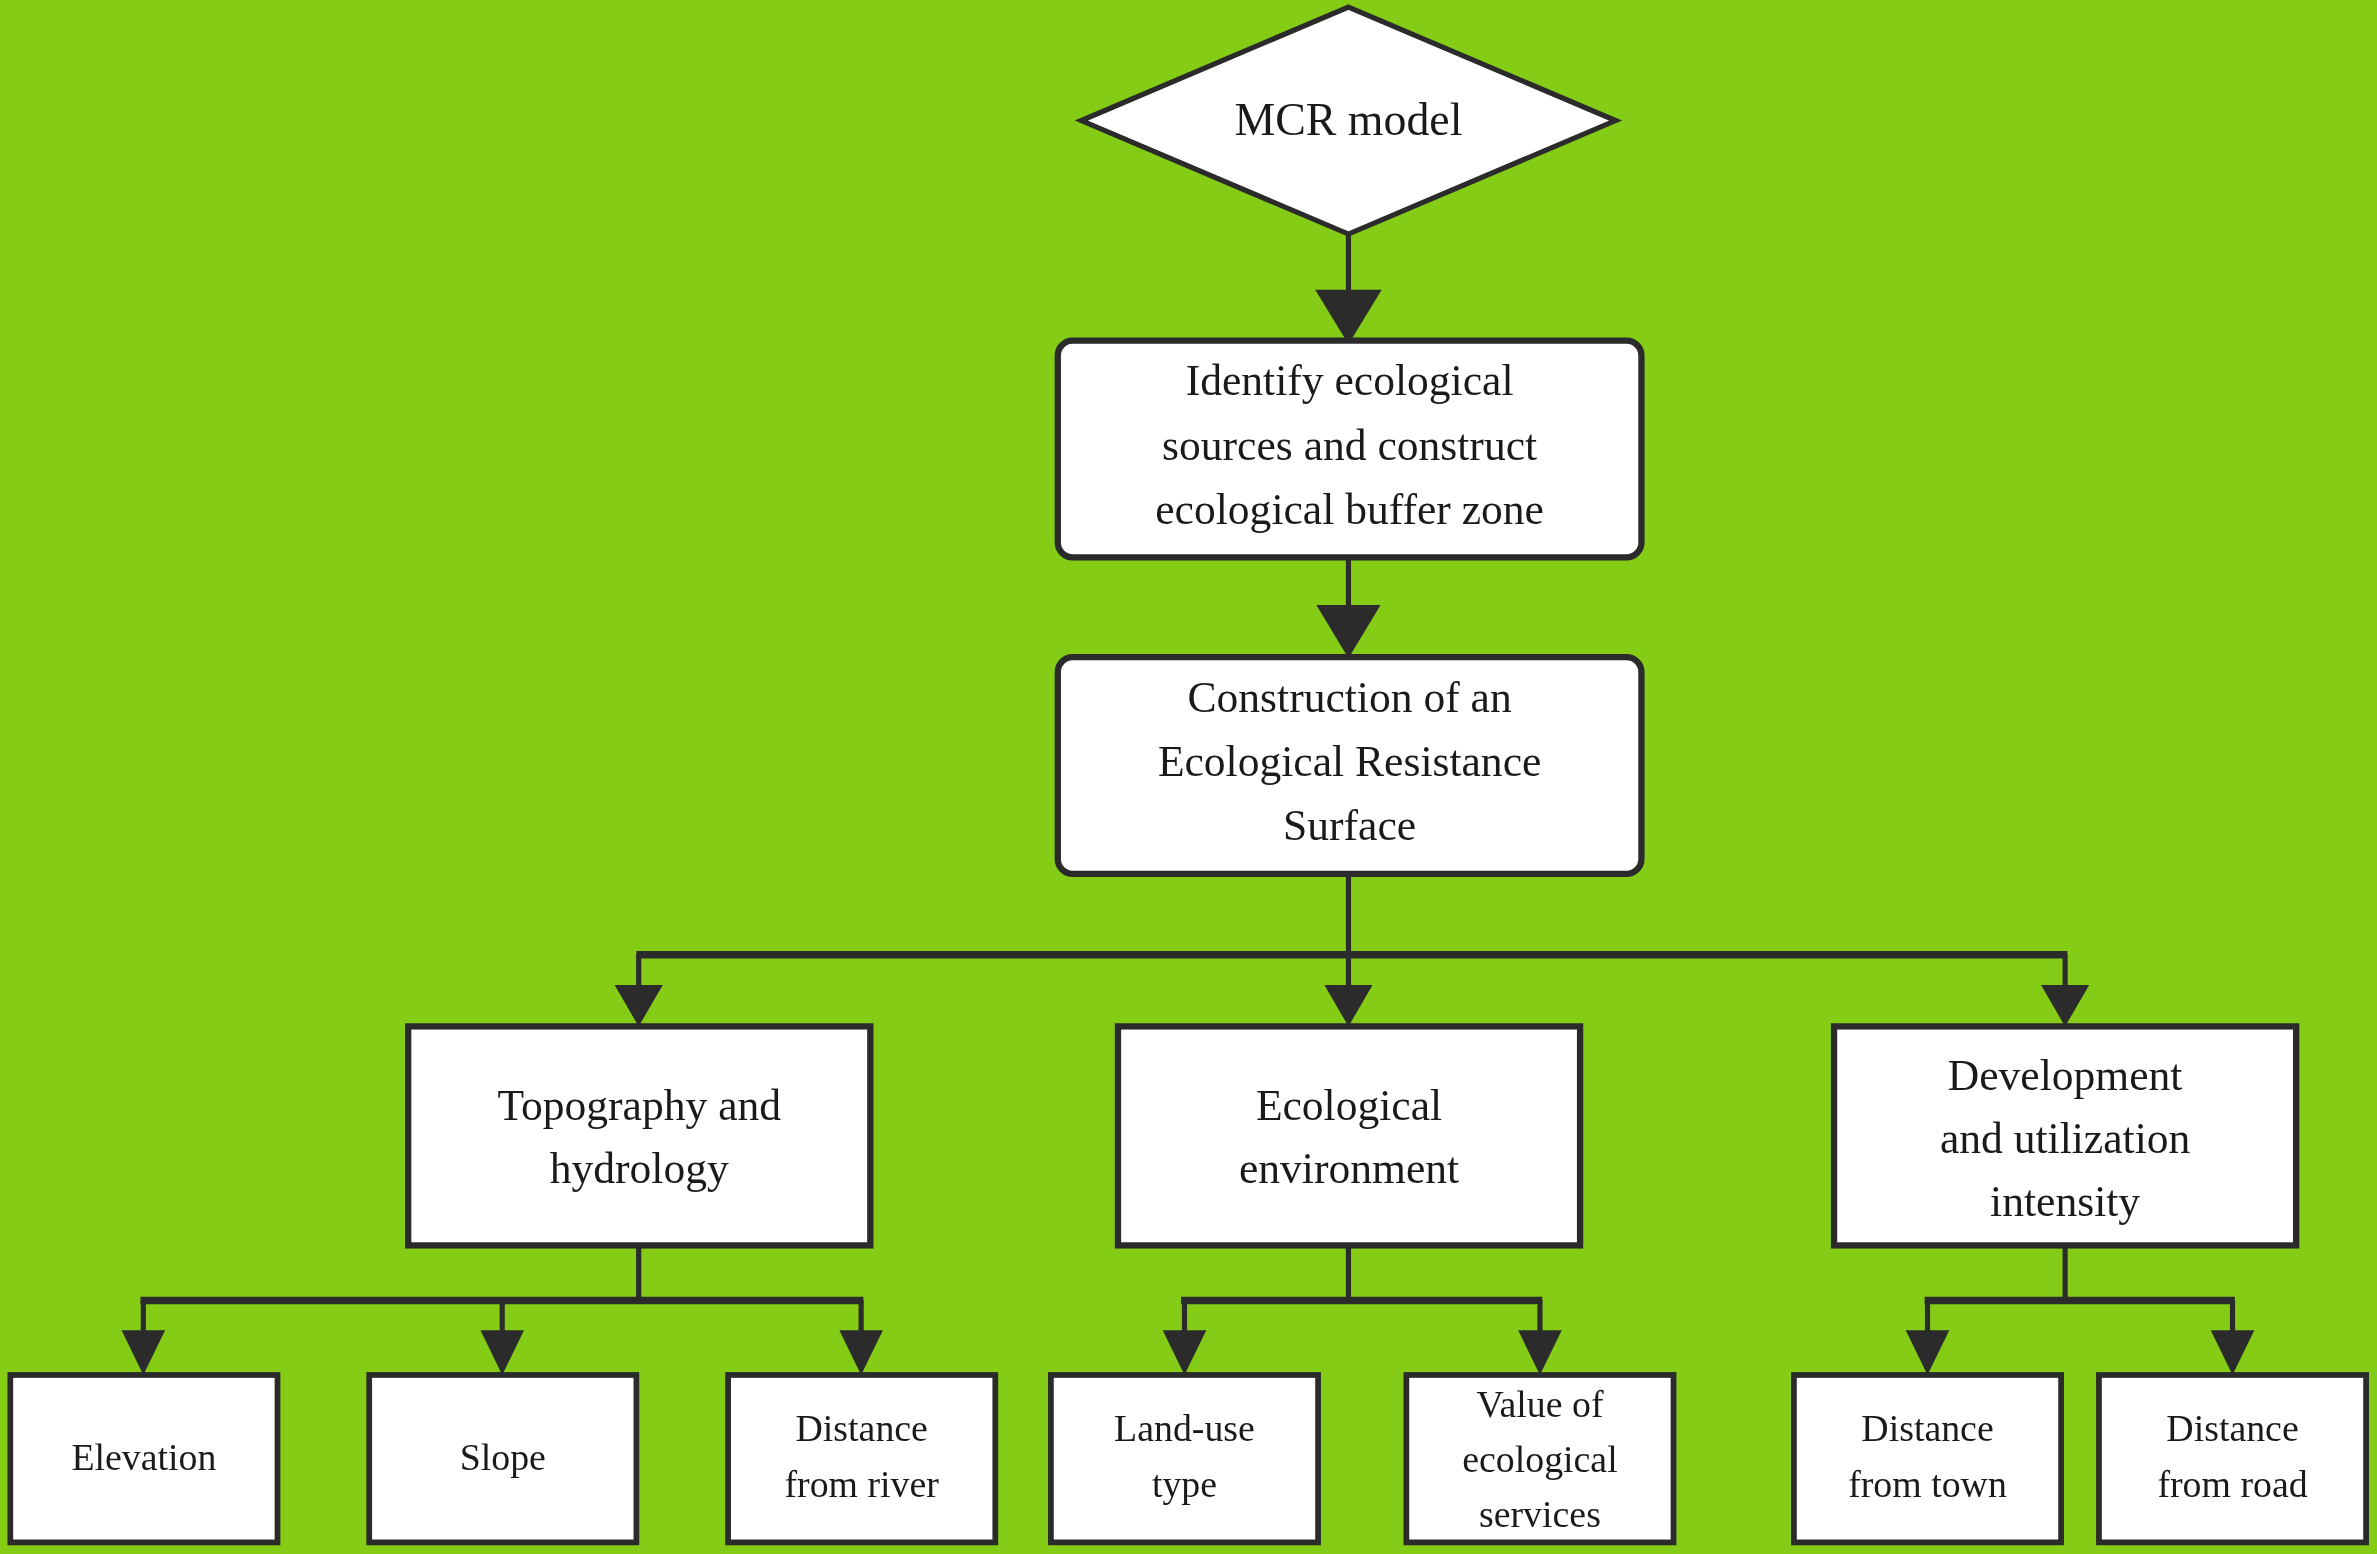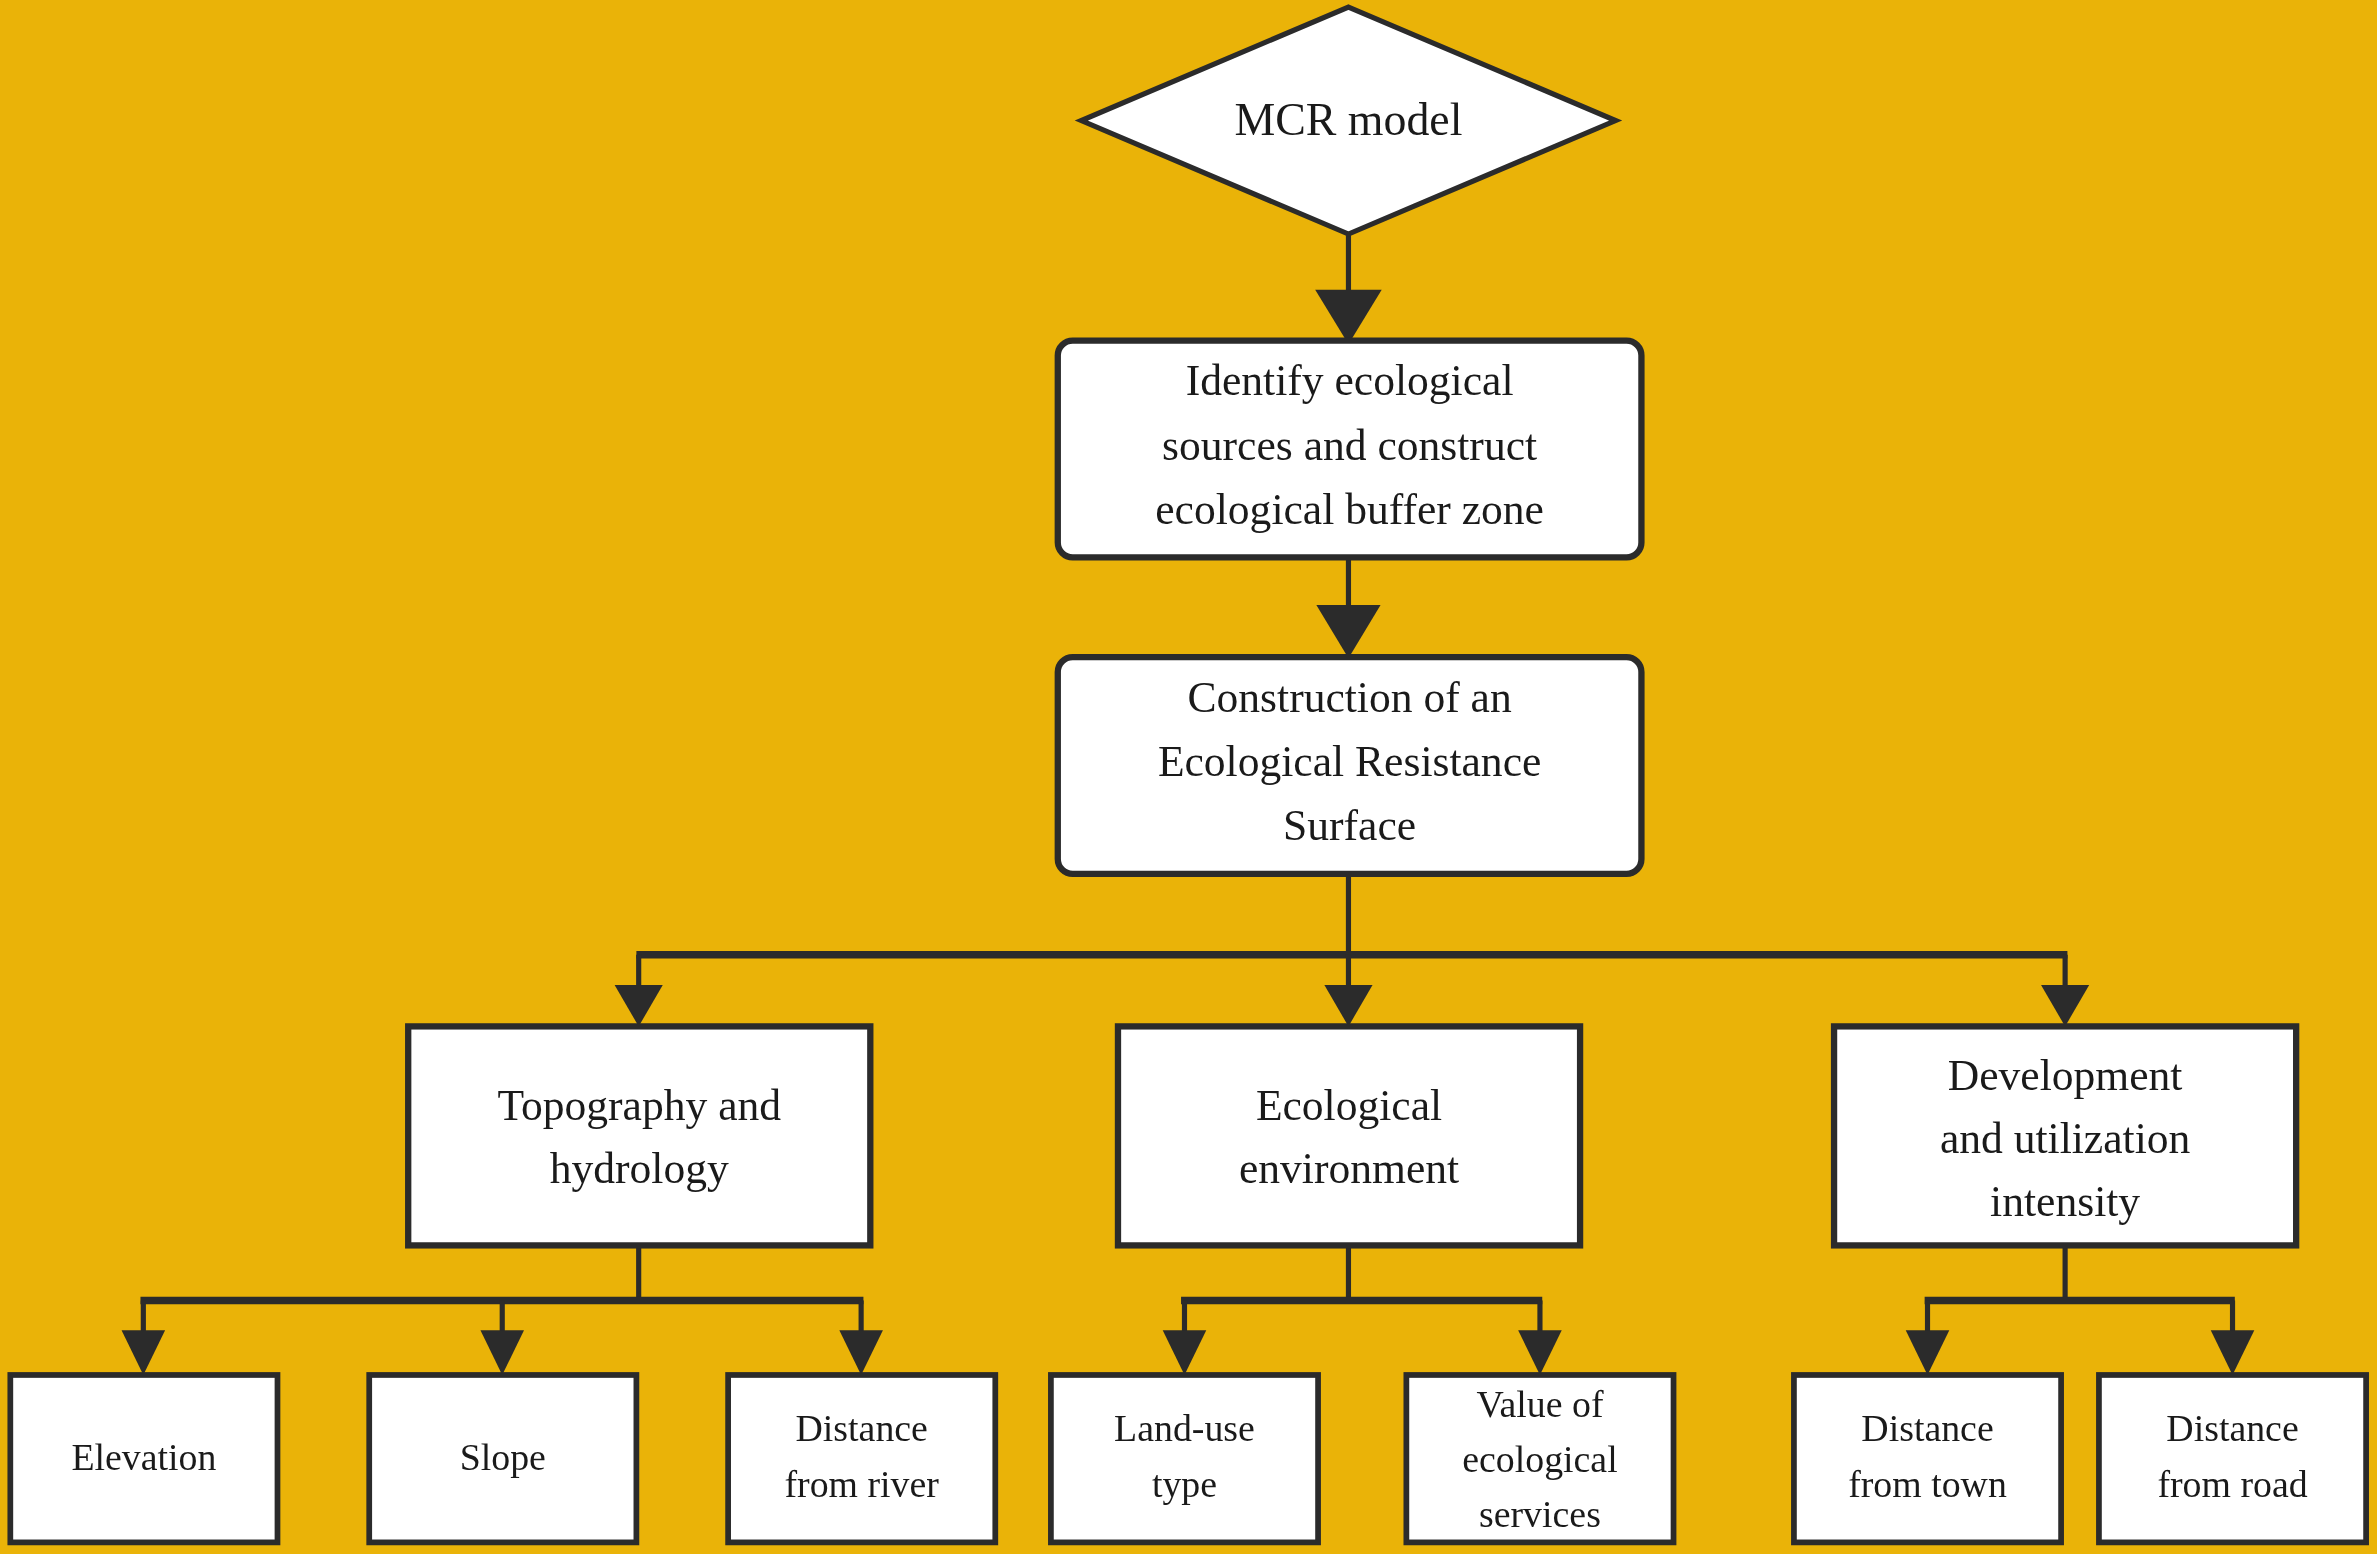--- a/index.html
+++ b/index.html
@@ -7,21 +7,21 @@
     padding: 0;
     background: #ffffff;
   }
   body {
     font-family: "Liberation Serif", "DejaVu Serif", serif;
   }
   #diagram-root {
     position: relative;
     width: 2377px;
     height: 1554px;
-    background: #eab308;
+    background: #84cc16;
     overflow: hidden;
     text-align: right;
   }
   svg.flow {
     position: absolute;
     top: 0;
     left: 0;
     width: 2377px;
     height: 1554px;
   }

